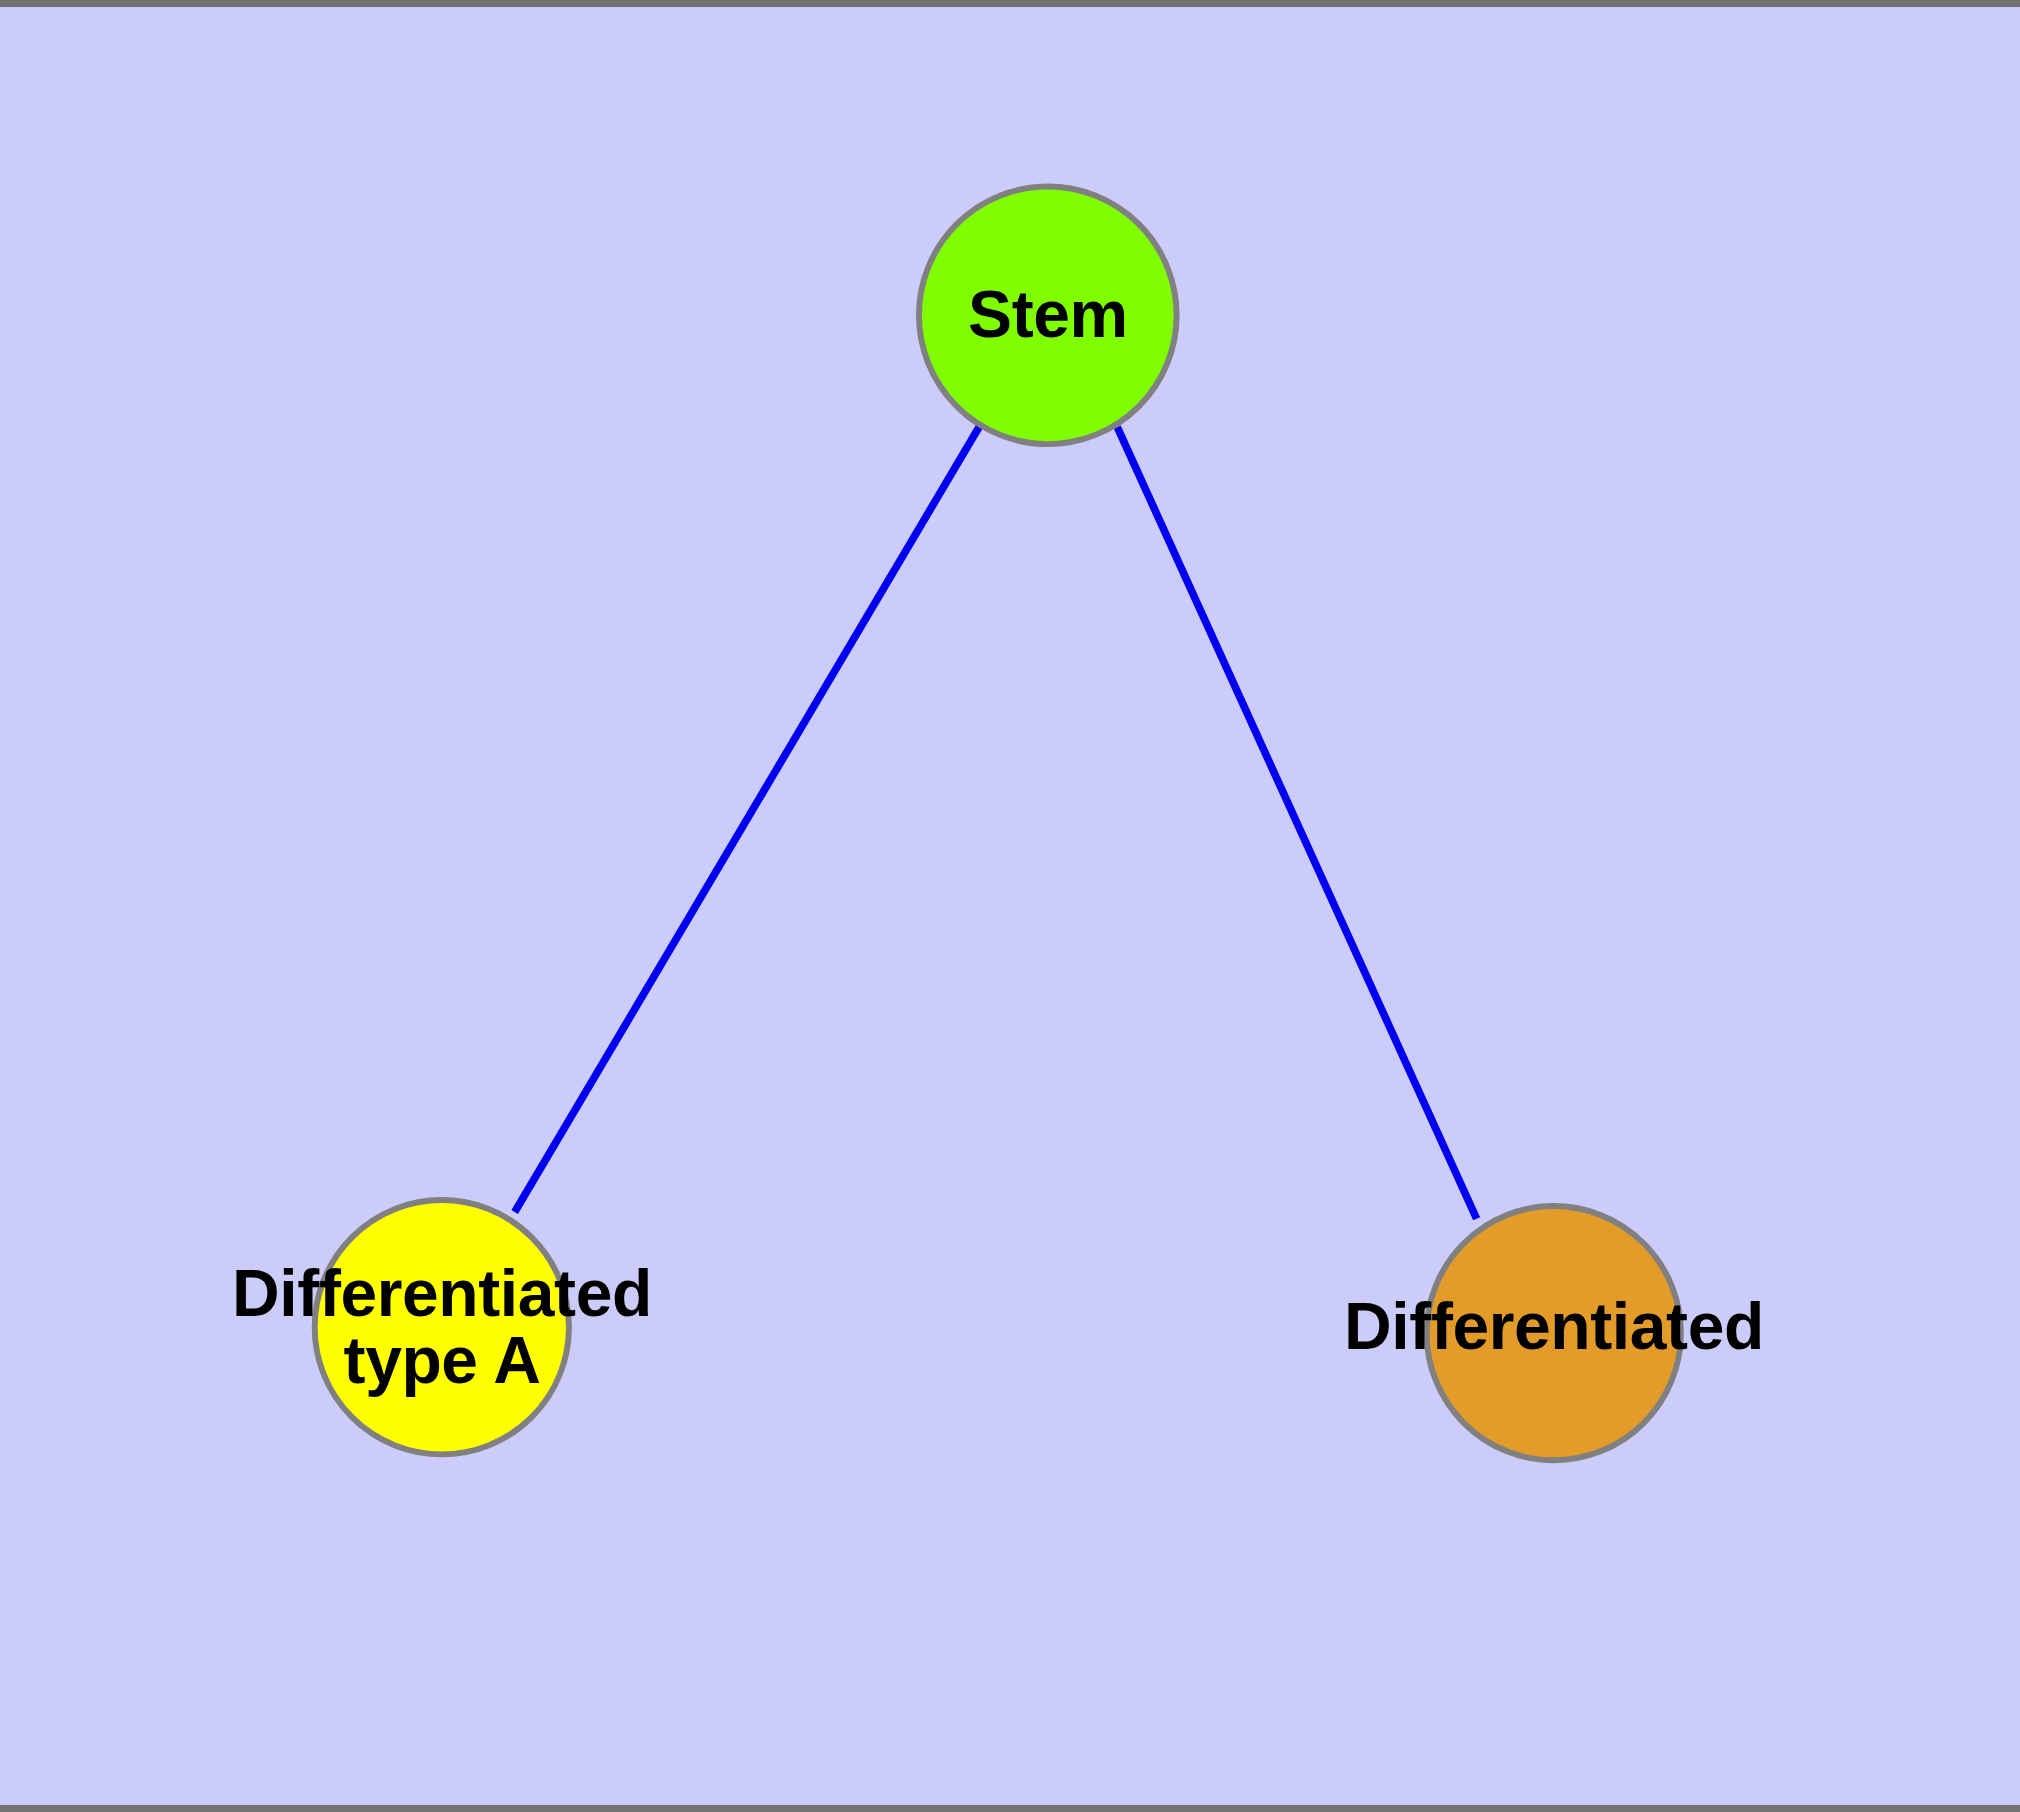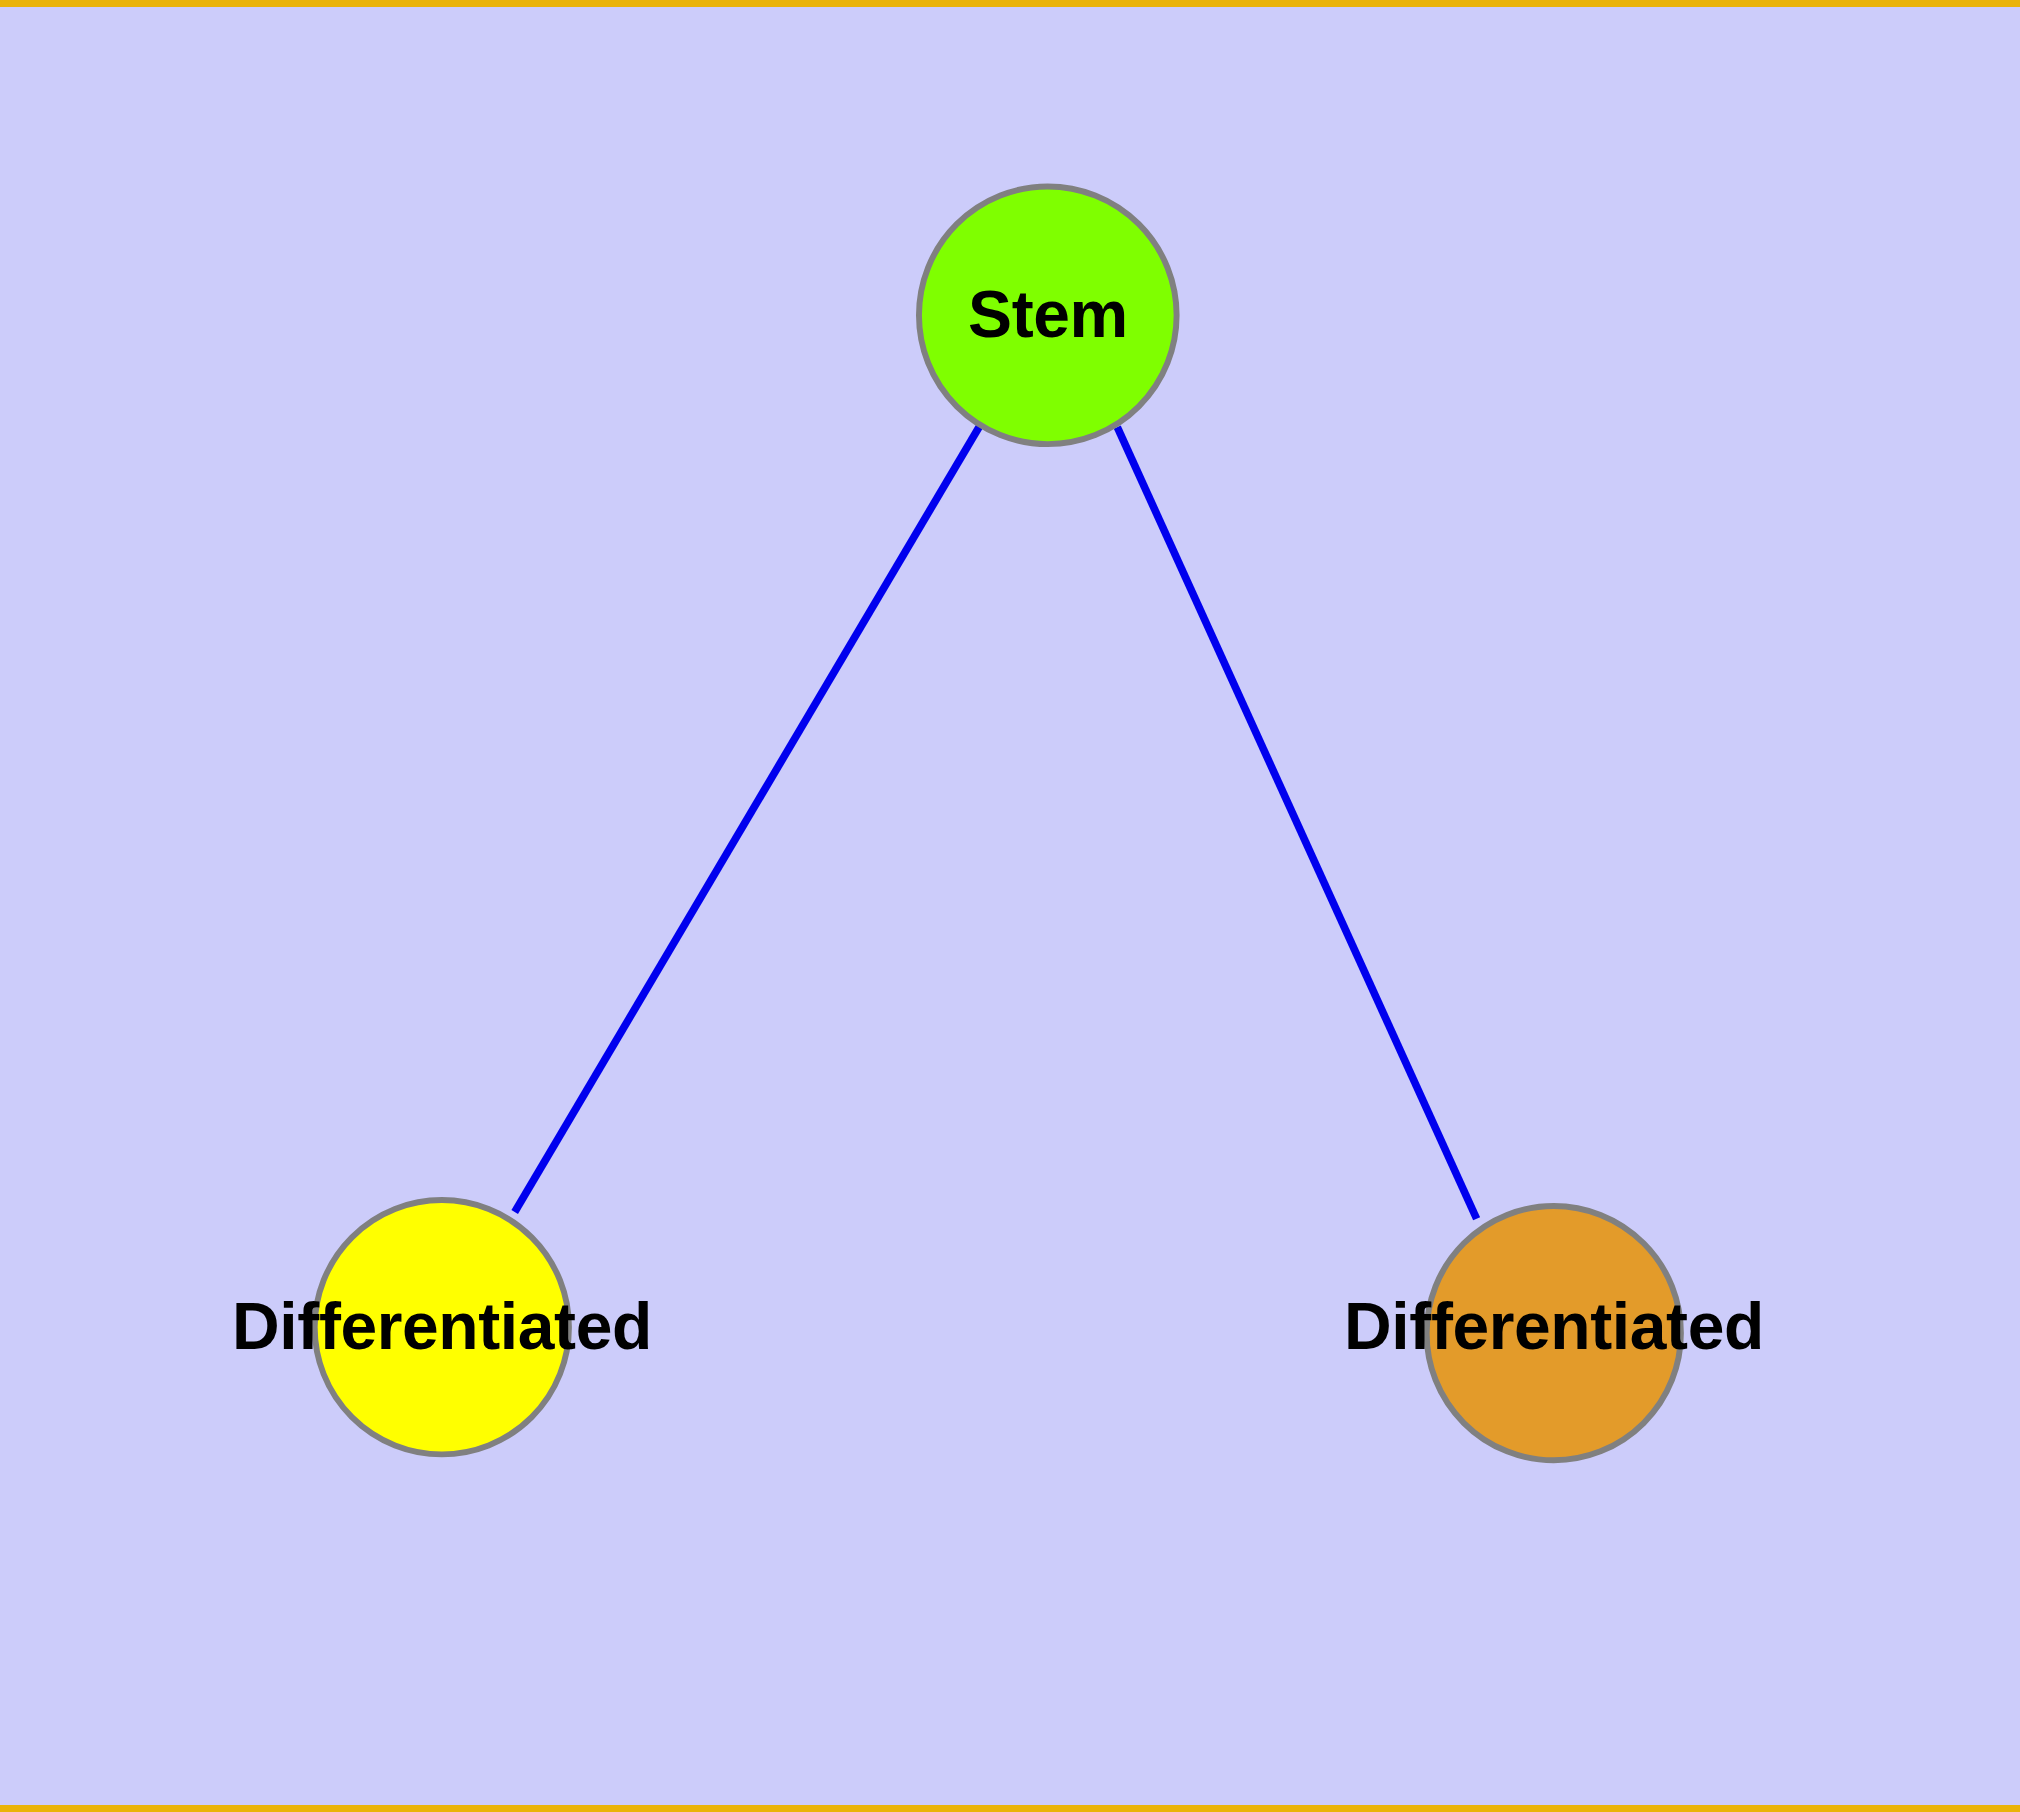--- a/index.html
+++ b/index.html
@@ -5,21 +5,21 @@
 <style>
   html, body {
     margin: 0;
     padding: 0;
     background: #ffffff;
   }
   #canvas {
     position: relative;
     width: 2021px;
     height: 1812px;
-    background: #eab308;
+    background: #737373;
     overflow: hidden;
     font-family: "Liberation Sans", "DejaVu Sans", sans-serif;
   }
   
   #plane {
     position: absolute;
     left: 0;
     top: 6.8px;
     width: 2021px;
     height: 1798px;
@@ -59,17 +59,17 @@
       </g>
     <g id="node-layer">
         <circle cx="1236" cy="372" r="152" fill="#7fff00" stroke="#808080" stroke-width="7"></circle>
         <circle cx="521" cy="1566" r="150" fill="#ffff00" stroke="#808080" stroke-width="7"></circle>
         <circle cx="1833" cy="1573" r="150" fill="#e39b2a" stroke="#808080" stroke-width="7"></circle>
       </g>
   </svg>
 
   <div id="label-layer">
       <div class="node-label" style="left: 1048px; top: 315px; color: rgb(0, 0, 0); font-size: 66px;"><div>Stem</div></div>
-      <div class="node-label" style="left: 442px; top: 1327px; color: rgb(0, 0, 0); font-size: 66px;"><div>Differentiated</div></div>
+      <div class="node-label" style="left: 442px; top: 1327px; color: rgb(0, 0, 0); font-size: 66px;"><div>Differentiated</div><div>type A</div></div>
       <div class="node-label" style="left: 1554px; top: 1327px; color: rgb(0, 0, 0); font-size: 66px;"><div>Differentiated</div></div>
     </div>
 </div>
 
 
 </body></html>

